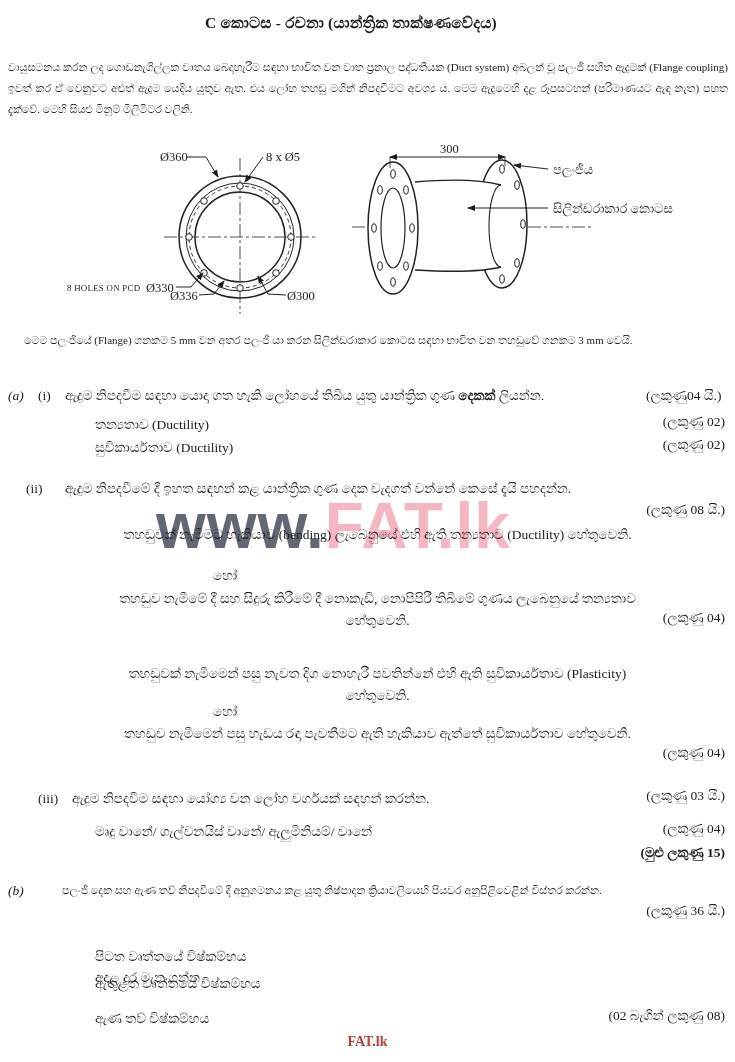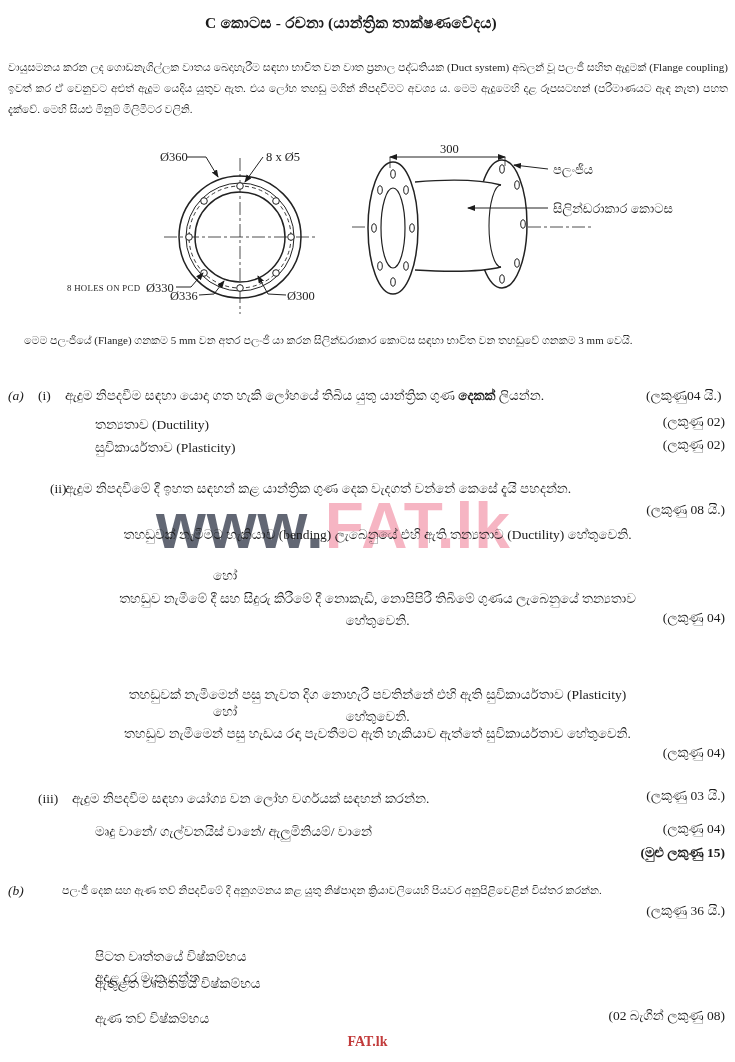--- a/index.html
+++ b/index.html
@@ -138,33 +138,33 @@
 
     <div class="p" style="left:24px; top:330px; width:720px;">මෙම පලංජියේ (Flange) ගනකම 5 mm වන අතර පලංජී යා කරන සිලින්ඩරාකාර කොටස සඳහා භාවිත වන තහඩුවේ ගනකම 3 mm වෙයි.</div>
 
     <div class="t ital" style="left:8px; top:385px;">(a)</div>
     <div class="t" style="left:38px; top:385px;">(i)</div>
     <div class="t" style="left:65px; top:385px;"><span>ඇදුම නිපදවීම සඳහා යොදා ගත හැකි ලෝහයේ තිබිය යුතු යාන්ත්‍රික ගුණ </span><span class="bold">දෙකක්</span><span> ලියන්න.</span></div>
     <div class="t" style="left:646px; top:385px; width:140px;">(ලකුණු04 යි.)</div>
 
     <div class="t" style="left:95px; top:414px;">තන්‍යතාව (Ductility)</div>
     <div class="marks" style="top:414px;">(ලකුණු 02)</div>
-    <div class="t" style="left:95px; top:437px;">සුවිකාර්යතාව (Plasticity)</div>
+    <div class="t" style="left:95px; top:437px;">සුවිකාර්යතාව (Ductility)</div>
     <div class="marks" style="top:437px;">(ලකුණු 02)</div>
 
-    <div class="t" style="left:50px; top:478px;">(ii)</div>
+    <div class="t" style="left:26px; top:478px;">(ii)</div>
     <div class="t" style="left:65px; top:478px;">ඇදුම නිපදවීමේ දී ඉහත සඳහන් කළ යාන්ත්‍රික ගුණ දෙක වැදගත් වන්නේ කෙසේ දැයි පහදන්න.</div>
     <div class="marks" style="top:502px;">(ලකුණු 08 යි.)</div>
 
     <div class="pl" style="left:95px; top:524px; width:565px;">තහඩුවක් නැමීමට හැකියාව (bending) ලැබෙනුයේ එහි ඇති තන්‍යතාව (Ductility) හේතුවෙනි.</div>
     <div class="t" style="left:213px; top:565px;">හෝ</div>
     <div class="pl" style="left:95px; top:588px; width:565px;">තහඩුව නැමීමේ දී සහ සිදුරු කිරීමේ දී නොකැඩි, නොපිපිරී තිබීමේ ගුණය ලැබෙනුයේ තන්‍යතාව හේතුවෙනි.</div>
     <div class="marks" style="top:610px;">(ලකුණු 04)</div>
 
-    <div class="pl" style="left:95px; top:684px; width:565px;">තහඩුවක් නැමීමෙන් පසු නැවත දිග නොහැරී පවතින්නේ එහි ඇති සුවිකාර්යතාව (Plasticity) හේතුවෙනි.</div>
+    <div class="pl" style="left:95px; top:663px; width:565px;">තහඩුවක් නැමීමෙන් පසු නැවත දිග නොහැරී පවතින්නේ එහි ඇති සුවිකාර්යතාව (Plasticity) හේතුවෙනි.</div>
     <div class="t" style="left:213px; top:701px;">හෝ</div>
     <div class="pl" style="left:95px; top:723px; width:565px;">තහඩුව නැමීමෙන් පසු හැඩය රඳා පැවතීමට ඇති හැකියාව ඇත්තේ සුවිකාර්යතාව හේතුවෙනි.</div>
     <div class="marks" style="top:745px;">(ලකුණු 04)</div>
 
     <div class="t" style="left:38px; top:788px;">(iii)</div>
     <div class="t" style="left:72px; top:788px;">ඇදුම නිපදවීම සඳහා යෝග්‍ය වන ලෝහ වර්ගයක් සඳහන් කරන්න.</div>
     <div class="marks" style="top:788px;text-align:center;">(ලකුණු 03 යි.)</div>
 
     <div class="t" style="left:95px; top:821px;">මෘදු වානේ/ ගැල්වනයිස් වානේ/ ඇලුමිනියම්/ වානේ</div>
     <div class="marks" style="top:821px;">(ලකුණු 04)</div>

